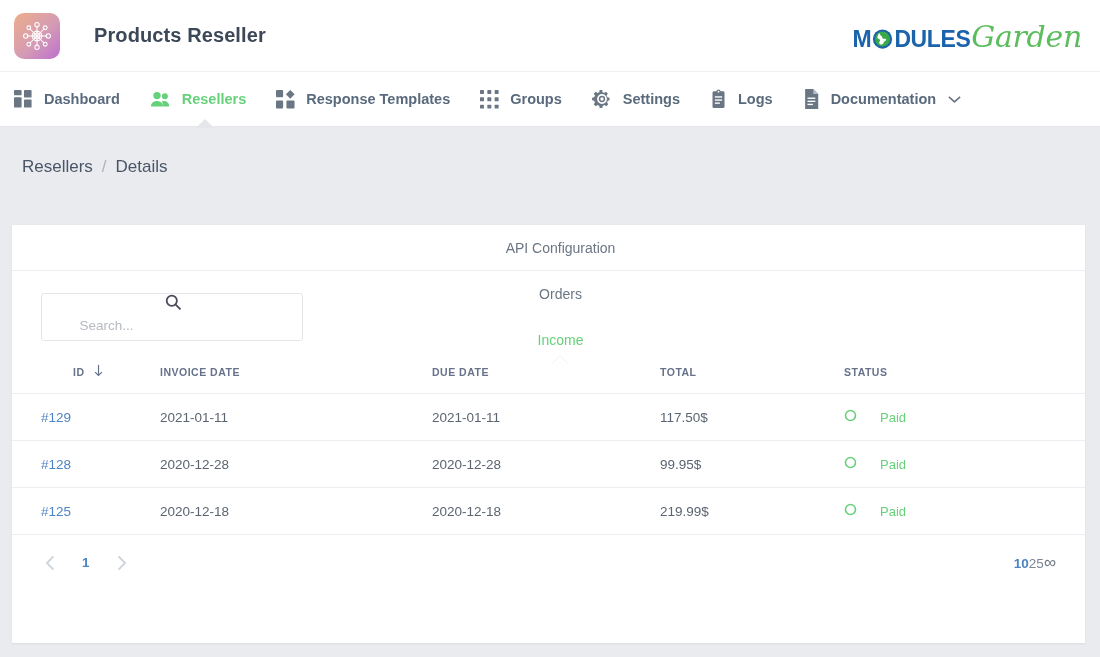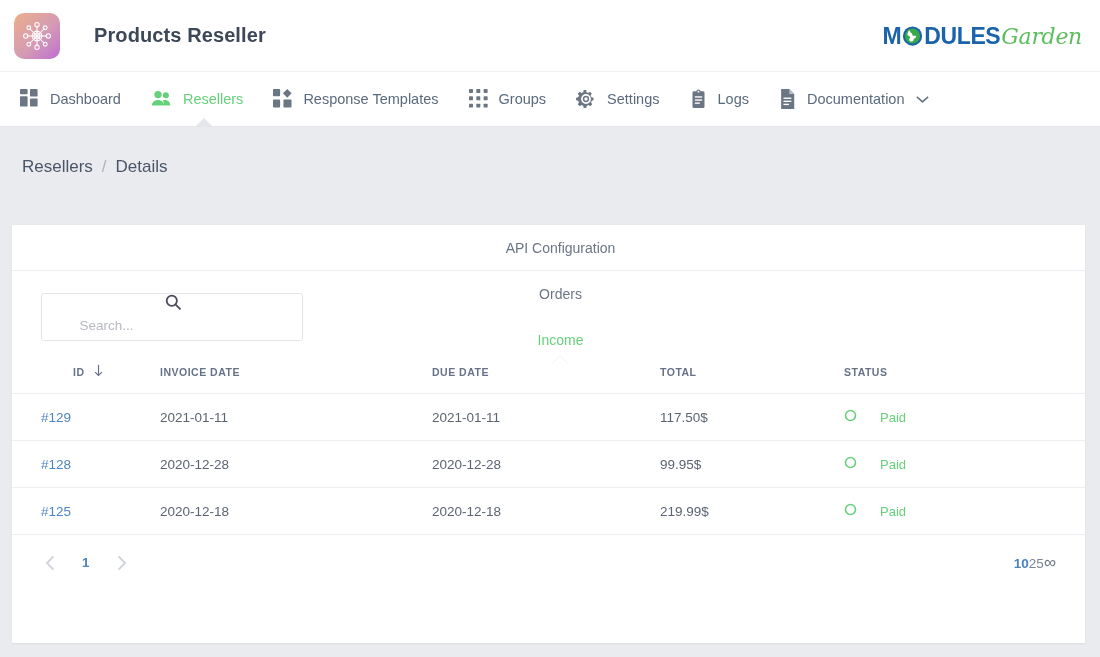--- a/index.html
+++ b/index.html
@@ -31,31 +31,32 @@
   .brand-logo {
     position: absolute; right: 18px; top: 50%;
     transform: translateY(-50%);
     display: flex; align-items: baseline;
   }
   .brand-modules {
     font-size: 23px; font-weight: bold; color: #1b63ab;
     letter-spacing: -.4px; display: flex; align-items: center;
   }
   .brand-garden {
-    font-size: 22px; color: #5cbd5c; font-family: "DejaVu Serif", serif;
+    font-size: 30px; color: #5cbd5c; font-family: "DejaVu Serif", serif;
     font-style: italic; letter-spacing: -.3px; margin-left: 1px;
   }
 
   
   .nav-bar {
     height: 55px; background: #ffffff;
-    display: flex; align-items: flex-end;
-    padding-left: 20px;
+    display: flex; align-items: center;
+    padding-left: 14px;
     border-bottom: 1px solid #e4e6ea;
     position: relative;
+    font-weight: bold;
   }
   .nav-item {
     display: flex; align-items: center; height: 55px;
     padding: 0 14px 0 0; margin-right: 16px;
     font-size: 14.5px; color: #5a6a7d; cursor: pointer;
     position: relative;
   }
   .nav-item .nav-ico { margin-right: 11px; display: flex; align-items: center; }
   .nav-item.active { color: #66d17a; }
   .nav-caret {

